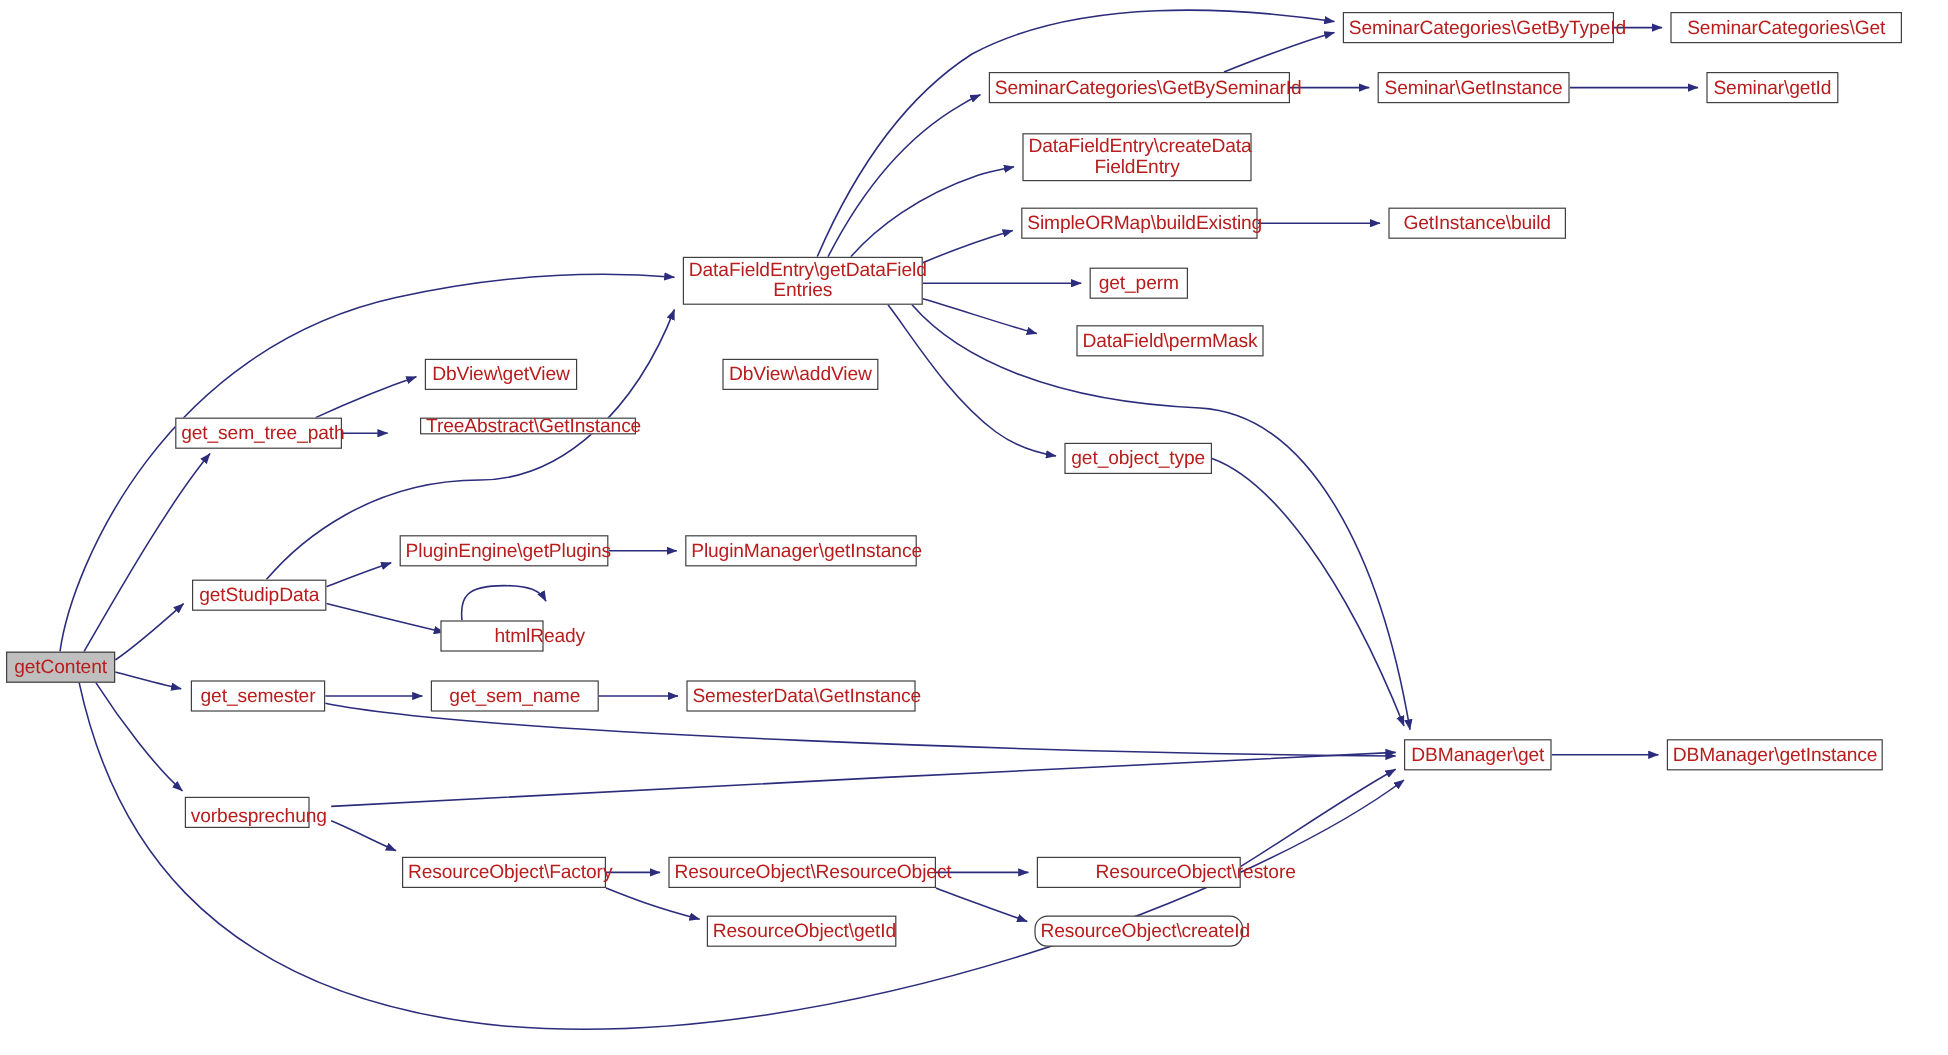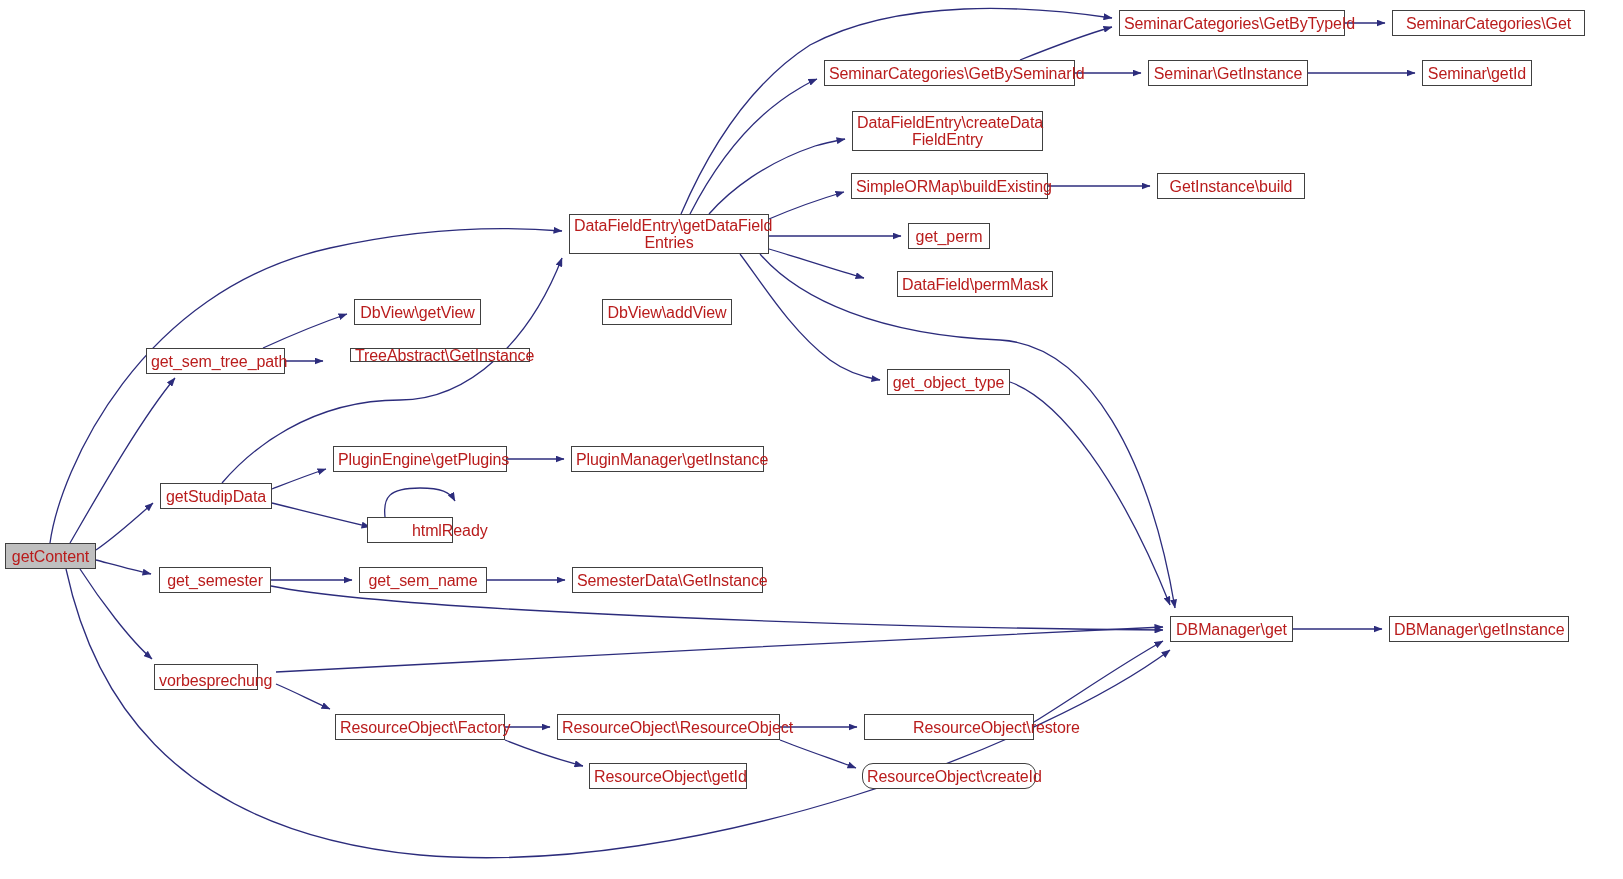--- a/index.html
+++ b/index.html
@@ -105,21 +105,21 @@
   <div id="nodes-group">
       <div class="node root" style="left: 5px; top: 543px; width: 91px; height: 26px;"><span class="node-label">getContent</span></div>
       <div class="node" style="left: 146px; top: 348px; width: 139px; height: 26px;"><span class="node-label">get_sem_tree_path</span></div>
       <div class="node" style="left: 160px; top: 483px; width: 112px; height: 26px;"><span class="node-label">getStudipData</span></div>
       <div class="node" style="left: 159px; top: 567px; width: 112px; height: 26px;"><span class="node-label">get_semester</span></div>
       <div class="node" style="left: 154px; top: 664px; width: 104px; height: 26px; align-items: flex-end;"><span class="node-label">vorbesprechung</span></div>
       <div class="node" style="left: 354px; top: 299px; width: 127px; height: 26px;"><span class="node-label">DbView\getView</span></div>
       <div class="node" style="left: 330px; top: 348px; width: 180px; height: 14px; margin-left: 20px;"><span class="node-label">TreeAbstract\GetInstance</span></div>
       <div class="node" style="left: 333px; top: 446px; width: 174px; height: 26px;"><span class="node-label">PluginEngine\getPlugins</span></div>
       <div class="node" style="left: 367px; top: 517px; width: 86px; height: 26px; padding-left: 40px;"><span class="node-label">htmlReady</span></div>
-      <div class="node" style="left: 359px; top: 567px; width: 128px; height: 26px;"><span class="node-label">get_sem_name</span></div>
+      <div class="node" style="left: 359px; top: 567px; width: 140px; height: 26px;"><span class="node-label">get_sem_name</span></div>
       <div class="node" style="left: 335px; top: 714px; width: 170px; height: 26px;"><span class="node-label">ResourceObject\Factory</span></div>
       <div class="node" style="left: 569px; top: 214px; width: 200px; height: 40px;"><span class="node-label">DataFieldEntry\getDataField
 Entries</span></div>
       <div class="node" style="left: 602px; top: 299px; width: 130px; height: 26px;"><span class="node-label">DbView\addView</span></div>
       <div class="node" style="left: 571px; top: 446px; width: 193px; height: 26px;"><span class="node-label">PluginManager\getInstance</span></div>
       <div class="node" style="left: 572px; top: 567px; width: 191px; height: 26px;"><span class="node-label">SemesterData\GetInstance</span></div>
       <div class="node" style="left: 557px; top: 714px; width: 223px; height: 26px;"><span class="node-label">ResourceObject\ResourceObject</span></div>
       <div class="node" style="left: 589px; top: 763px; width: 158px; height: 26px;"><span class="node-label">ResourceObject\getId</span></div>
       <div class="node" style="left: 824px; top: 60px; width: 251px; height: 26px;"><span class="node-label">SeminarCategories\GetBySeminarId</span></div>
       <div class="node" style="left: 852px; top: 111px; width: 191px; height: 40px; text-align: center;"><span class="node-label">DataFieldEntry\createData

